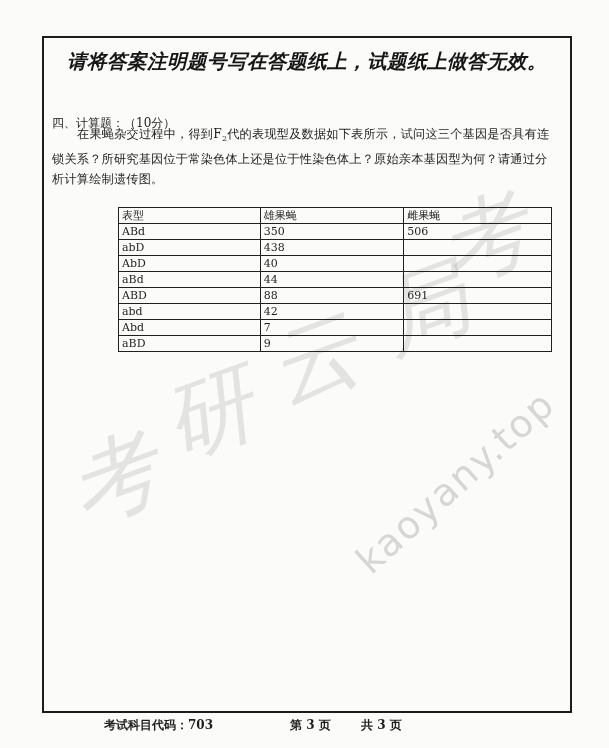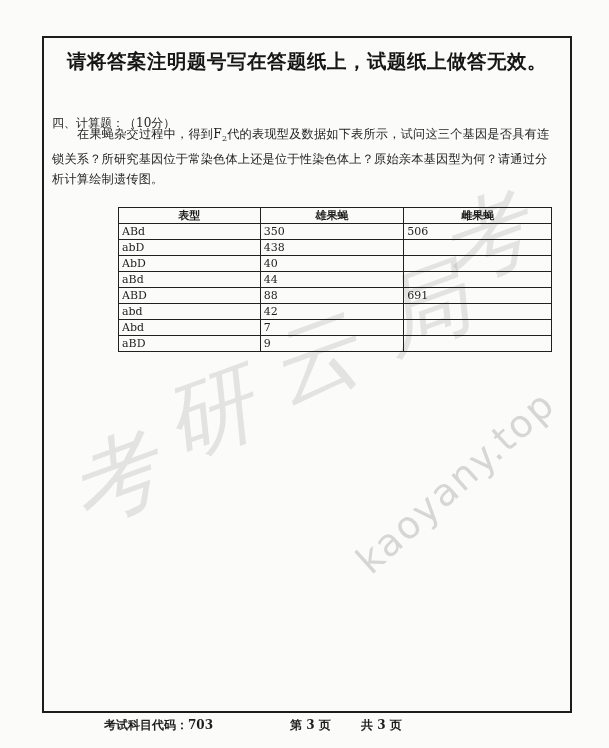--- a/index.html
+++ b/index.html
@@ -9,40 +9,40 @@
     font-family: "DejaVu Serif", "Liberation Serif", serif;
     color: #1a1a1a;
   }
   .frame {
     position: absolute; left: 42px; top: 36px; width: 530px; height: 677px;
     border: 2px solid #1c1c1c; box-sizing: border-box;
   }
   .notice {
     position: absolute; left: 0; right: 0; top: 10px; text-align: center;
     font-family: "DejaVu Sans", "Liberation Sans", sans-serif;
-    font-size: 19.5px; font-weight: bold; letter-spacing: 0.5px; color: #161616;
+    font-size: 19.5px; font-weight: bold; letter-spacing: 0.5px; color: #161616; font-style: italic;
   }
   .section {
     position: absolute; left: 8px; top: 77px; font-size: 12px; color: #1e1e1e;
   }
   .question {
     position: absolute; left: 8px; top: 86px; width: 506px;
     font-size: 12.2px; line-height: 20px; color: #1e1e1e;
     text-indent: 25px; letter-spacing: 0.2px;
   }
   .question sub { font-size: 8px; }
   table.data {
     position: absolute; left: 74px; top: 169px; width: 434px;
     border-collapse: collapse; font-size: 11px; color: #1e1e1e;
   }
   table.data td, table.data th {
     border: 1px solid #202020; height: 15px; padding: 0 3px;
     text-align: left; font-weight: normal; line-height: 15px;
   }
-  table.data th { font-weight: bold; text-align: center; }
+  table.data th { font-weight: normal; }
   table.data col.c1 { width: 142px; }
   table.data col.c2 { width: 144px; }
   table.data col.c3 { width: 148px; }
   .footer {
     position: absolute; top: 717px; font-size: 12px; color: #1e1e1e; font-weight: bold;
   }
   .wm {
     position: absolute; color: rgba(140,140,140,0.22); pointer-events: none;
   }
   .wm-cn {

